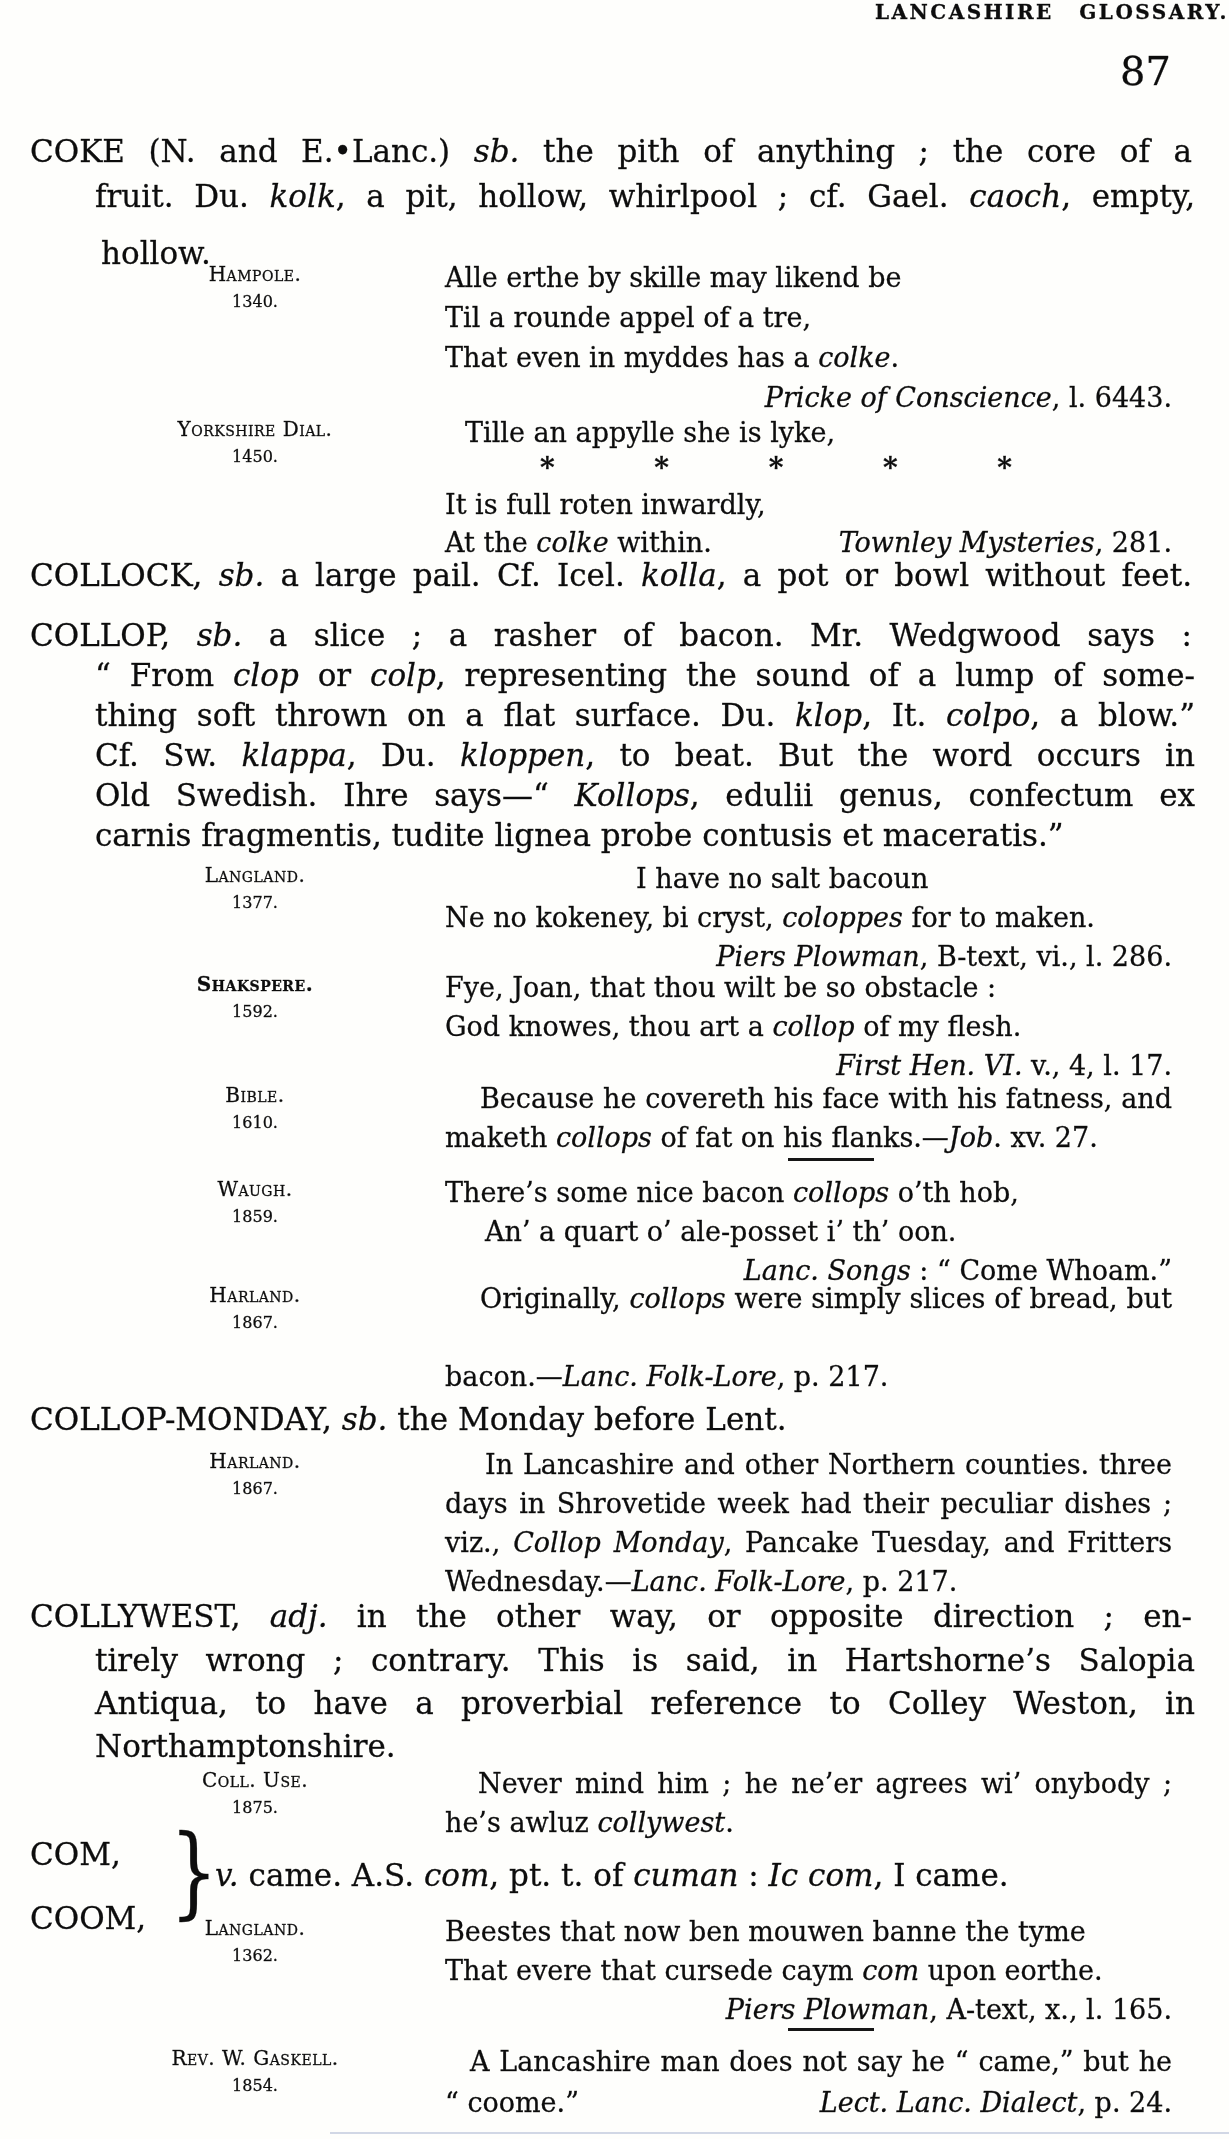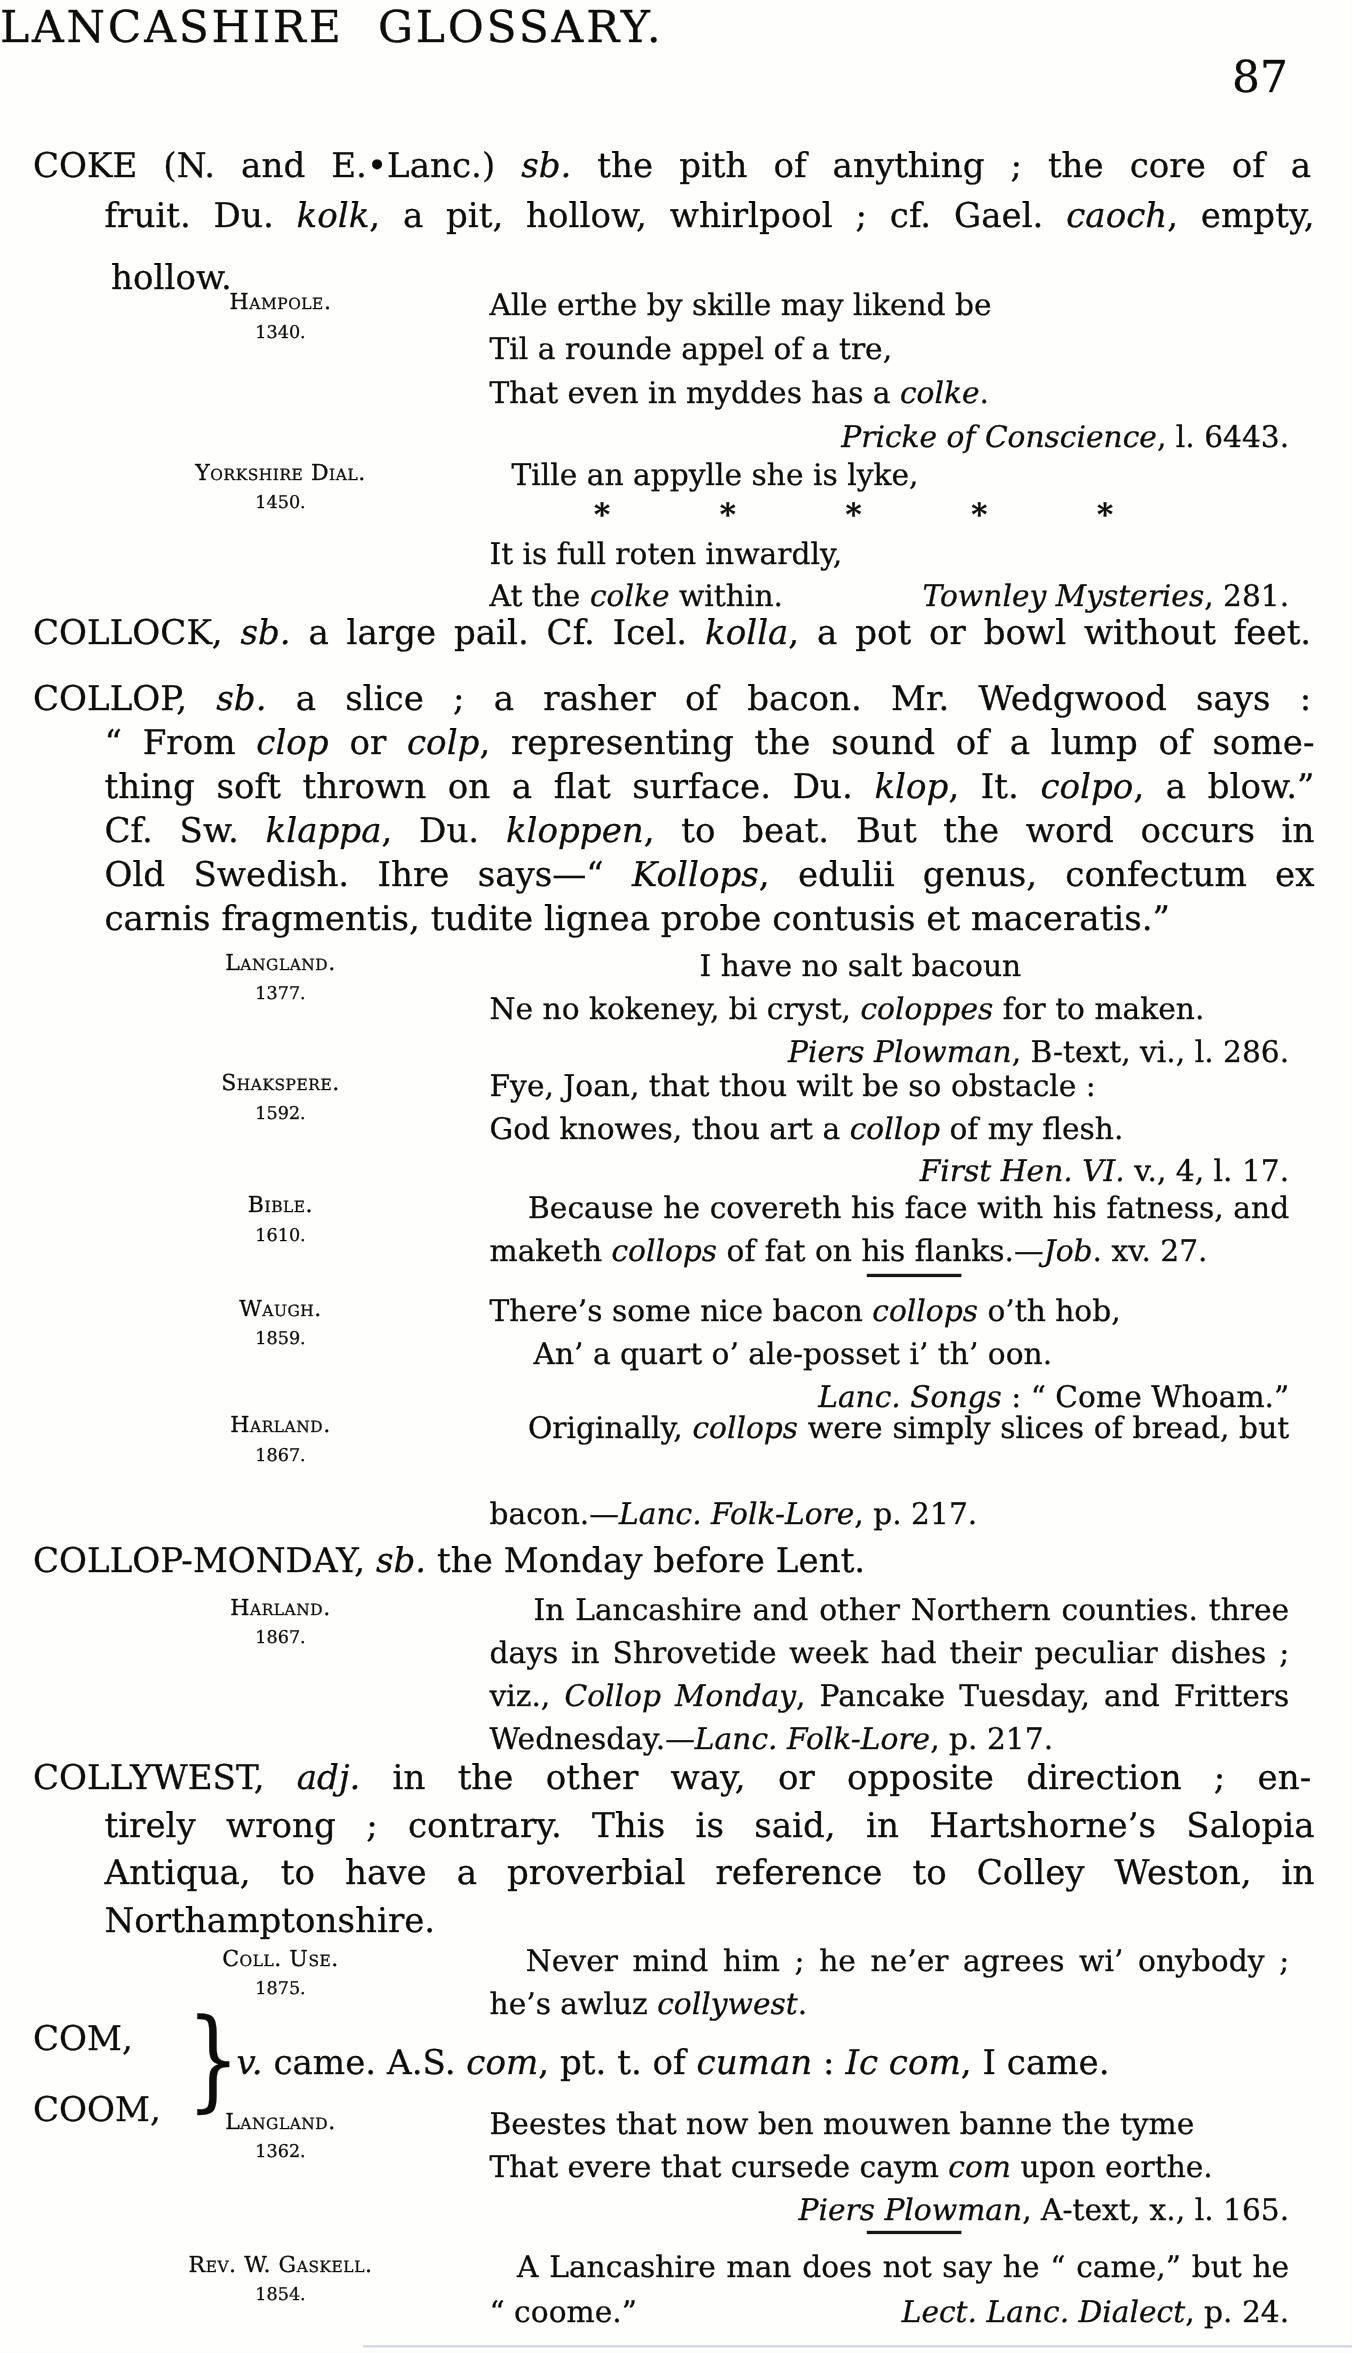--- a/index.html
+++ b/index.html
@@ -14,21 +14,21 @@
   .just{text-align:justify;text-align-last:justify;white-space:normal;}
   .bl{font-size:31px;}                 
   .ql{font-size:27px;}                 
   .lab{font-size:20px;font-variant-caps:small-caps;letter-spacing:.5px;text-align:center;}
   .date{font-size:16px;text-align:center;}
   .src{font-size:27px;text-align:right;}
   .labcol{left:110px;width:290px;}
   .qcol{left:445px;width:727px;}
   .row{display:flex;justify-content:space-between;}
   i{font-style:italic;}
-  .title{font-weight:400;font-size:40px;letter-spacing:2.5px;word-spacing:16px;text-align:left;}
+  .title{font-weight:700;font-size:20px;letter-spacing:2.5px;word-spacing:16px;text-align:right;}
   .pagenum{font-size:40px;}
   .divider{position:absolute;height:3px;background:#161616;}
   .ast-row{display:flex;justify-content:space-between;font-size:28px;font-weight:700;}
   .brace{font-size:100px;font-weight:400;transform:scaleX(.75);transform-origin:left center;line-height:1;}
   .faintline{position:absolute;height:2px;background:#b9c2d8;opacity:.65;}
 </style>
 </head>
 <body>
 
 <div id="page">
@@ -71,21 +71,21 @@
   <div class="abs bl ink just" style="left:95px;top:736px;width:1100px;"><span>Cf. Sw. </span><i>klappa</i><span>, Du. </span><i>kloppen</i><span>, to beat.   But the word occurs in</span></div>
   <div class="abs bl ink just" style="left:95px;top:776px;width:1100px;"><span>Old Swedish.   Ihre says—“ </span><i>Kollops</i><span>, edulii genus,  confectum ex</span></div>
   <div class="abs bl ink" style="left:95px;top:816px;"><span>carnis fragmentis, tudite lignea probe contusis et maceratis.”</span></div>
 
   <div class="abs lab labcol ink" style="top:863px;">Langland.</div>
   <div class="abs date labcol ink" style="top:893px;">1377.</div>
   <div class="abs ql ink" style="left:636px;top:862px;"><span>I have no salt bacoun</span></div>
   <div class="abs ql qcol ink" style="top:901px;"><span>Ne no kokeney, bi cryst, </span><i>coloppes</i><span> for to maken.</span></div>
   <div class="abs src qcol ink" style="top:940px;"><i>Piers Plowman</i><span>, B-text, vi., l. 286.</span></div>
 
-  <div class="abs lab labcol ink" style="top:972px;">Shakspere.</div>
+  <div class="abs lab labcol ink" style="top:972px;font-weight:bold;">Shakspere.</div>
   <div class="abs date labcol ink" style="top:1002px;">1592.</div>
   <div class="abs ql qcol ink" style="top:971px;"><span>Fye, Joan, that thou wilt be so obstacle :</span></div>
   <div class="abs ql qcol ink" style="top:1010px;"><span>God knowes, thou art a </span><i>collop</i><span> of my flesh.</span></div>
   <div class="abs src qcol ink" style="top:1049px;padding-right:22px;"><i>First Hen. VI.</i><span> v., 4, l. 17.</span></div>
 
   <div class="abs lab labcol ink" style="top:1083px;">Bible.</div>
   <div class="abs date labcol ink" style="top:1113px;">1610.</div>
   <div class="abs ql ink just" style="left:480px;top:1082px;width:692px;"><span>Because he covereth his face with his fatness, and</span></div>
   <div class="abs ql qcol ink" style="top:1121px;"><span>maketh </span><i>collops</i><span> of fat on his flanks.—</span><i>Job</i><span>. xv. 27.</span></div>
   <div class="divider" style="left:788px;top:1158px;width:86px;"></div>

